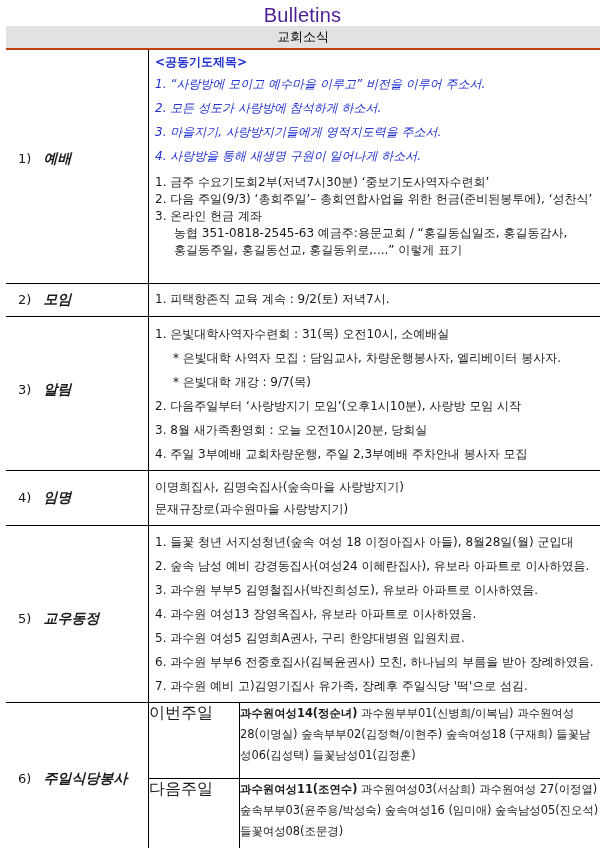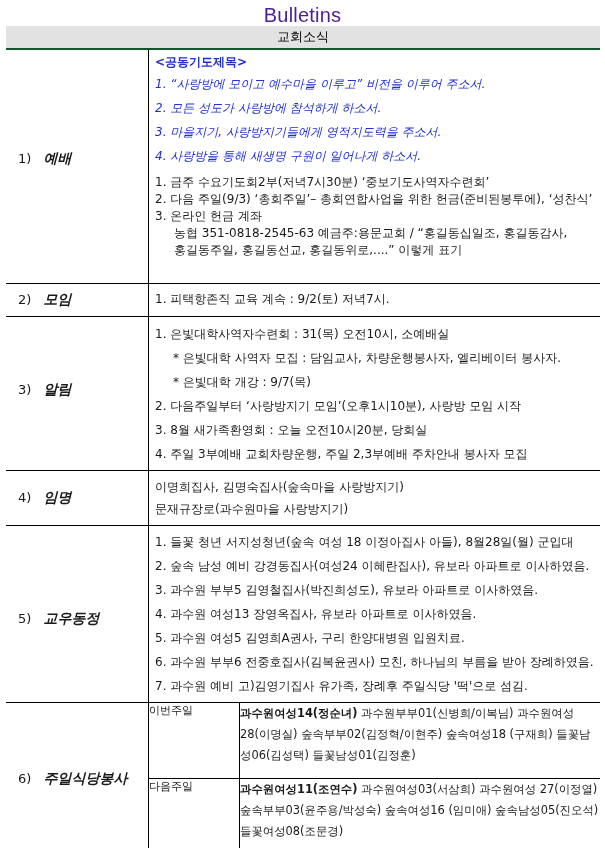--- a/index.html
+++ b/index.html
@@ -1,34 +1,34 @@
 <!DOCTYPE html>
 <html><head>
 <meta charset="utf-8">
 <style>
   html, body { margin: 0; padding: 0; background: #ffffff; }
   body { width: 605px; height: 848px; overflow: hidden; font-family: "DejaVu Sans", "Liberation Sans", sans-serif; color: #1a1a1a; }
   .page-title { height: 26px; line-height: 30px; text-align: center; font-family: "Liberation Sans", "DejaVu Sans", sans-serif; font-size: 20px; font-weight: 300; color: #4c1d95; letter-spacing: 0.2px; }
-  .banner { position: absolute; left: 6px; top: 26px; width: 594px; height: 22px; background: #e2e2e2; border-bottom: 2px solid #14532d; text-align: center; font-size: 13px; line-height: 22px; color: #000; }
+  .banner { position: absolute; left: 6px; top: 26px; width: 594px; height: 22px; background: #e2e2e2; border-bottom: 2px solid #c2410c; text-align: center; font-size: 13px; line-height: 22px; color: #000; }
   table.bulletin { position: absolute; left: 6px; top: 50px; width: 594px; border-collapse: collapse; table-layout: fixed; }
   table.bulletin td { border-bottom: 1.5px solid #000; vertical-align: top; padding: 0; }
   td.cat { width: 130px; border-right: 1.5px solid #000; vertical-align: middle !important; font-size: 13px; padding-left: 12px !important; }
   td.cat .num { font-weight: normal; margin-right: 8px; }
   td.cat .name { font-weight: bold; font-size: 14px; font-style: italic; }
   td.body { padding: 4px 6px 4px 6px !important; font-size: 12px; }
   .line { line-height: 21px; white-space: nowrap; }
   .line.tight { line-height: 17px; }
   .blue { color: #1f2fd0; font-style: italic; }
   .blue-head { color: #1f2fd0; font-weight: bold; }
   .indent { padding-left: 19px; }
   .star-indent { padding-left: 18px; }
   .sub-table { width: 100%; border-collapse: collapse; table-layout: fixed; }
   .sub-table td { border: none; border-bottom: 1.5px solid #000; }
   .sub-table tr:last-child td { border-bottom: none; }
-  td.sublabel { width: 90px; border-right: 1.5px solid #000 !important; vertical-align: middle; padding-left: 5px; font-size: 11px; }
+  td.sublabel { width: 90px; border-right: 1.5px solid #000 !important; vertical-align: middle; padding-left: 5px; font-size: 16px; }
   td.subbody { padding: 4px 6px; font-size: 11.4px; line-height: 21px; white-space: normal; }
   .bold { font-weight: bold; }
 </style>
 </head>
 <body>
 
 <div class="page-title">Bulletins</div>
 <div class="banner">교회소식</div>
 
 <table class="bulletin">

